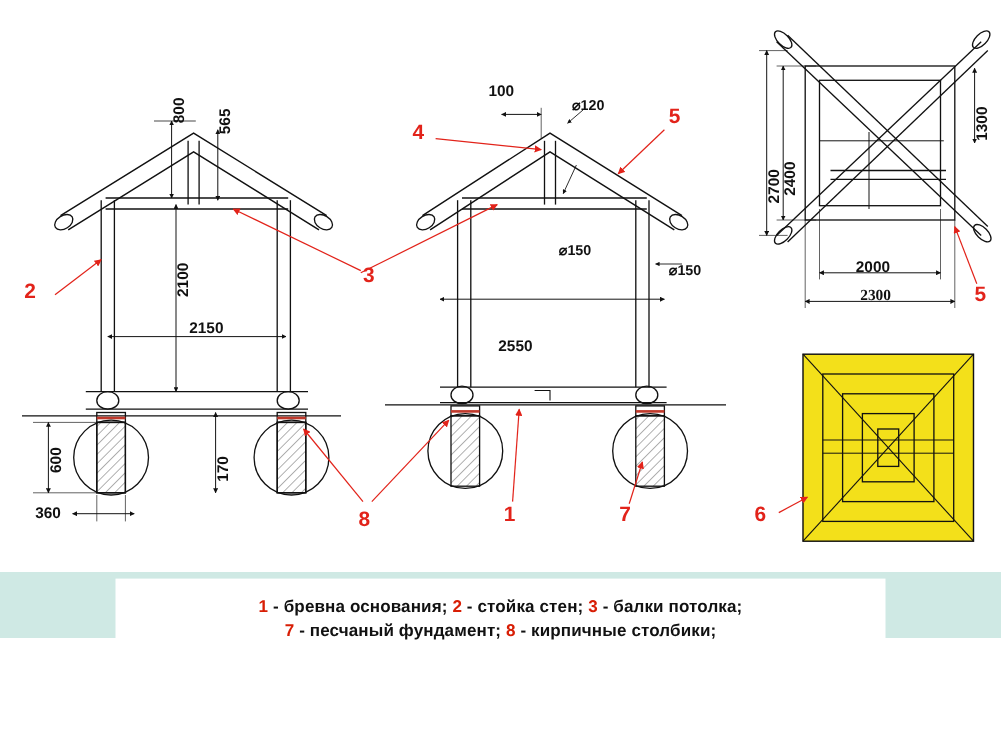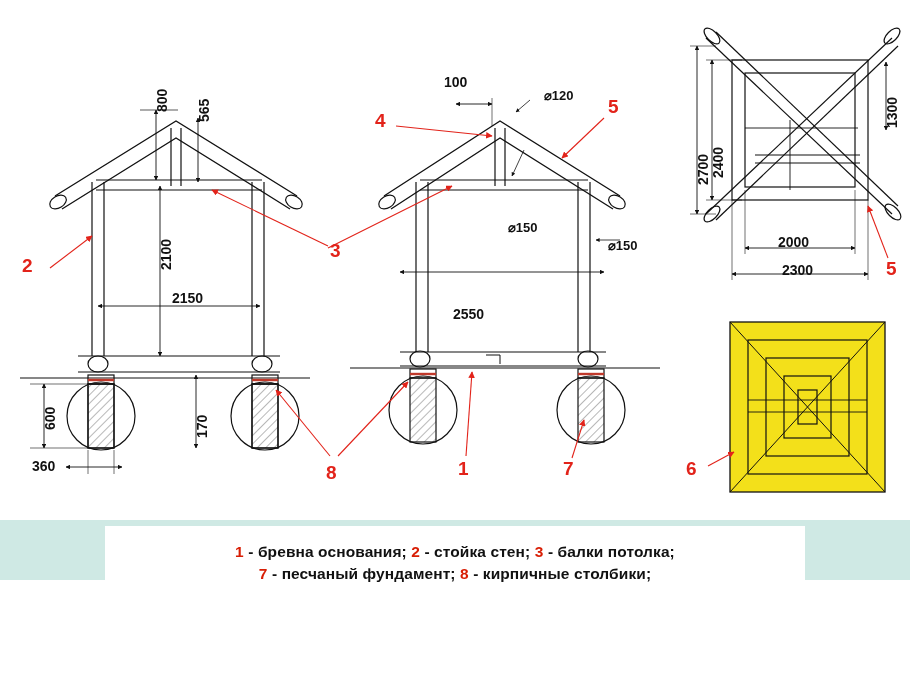--- a/index.html
+++ b/index.html
@@ -289,30 +289,30 @@
 
   <div class="dim vert" style="left:154px;top:112px;">800</div>
   <div class="dim vert" style="left:196px;top:122px;">565</div>
   <div class="dim vert" style="left:158px;top:270px;">2100</div>
   <div class="dim" style="left:152px;top:290px;margin-left:20px;">2150</div>
   <div class="dim vert" style="left:42px;top:430px;">600</div>
   <div class="dim vert" style="left:194px;top:438px;">170</div>
   <div class="dim" style="left:32px;top:458px;">360</div>
 
   <div class="dim" style="left:444px;top:74px;">100</div>
-  <div class="dim" style="left:520px;top:88px;font-size:13px;margin-left:24px;">⌀120</div>
+  <div class="dim" style="left:520px;top:88px;font-size:13px;">⌀120</div>
   <div class="dim" style="left:508px;top:220px;font-size:13px;">⌀150</div>
   <div class="dim" style="left:608px;top:238px;font-size:13px;">⌀150</div>
   <div class="dim" style="left:453px;top:258px;margin-top:48px;">2550</div>
 
   <div class="dim vert" style="left:884px;top:128px;">1300</div>
   <div class="dim vert" style="left:710px;top:178px;">2400</div>
   <div class="dim vert" style="left:695px;top:185px;">2700</div>
   <div class="dim" style="left:778px;top:234px;">2000</div>
-  <div class="dim" style="left:782px;top:262px;">2300</div>
+  <div class="dim" style="left:782px;top:262px;font-family:Liberation Serif, serif;">2300</div>
 
   <div class="legend">
     <div class="legend-inner">
       <div class="legend-line">
         <span class="num">1</span><span> - бревна основания; </span><span class="num">2</span><span> - стойка стен; </span><span class="num">3</span><span> - балки потолка;</span>
       </div>
       <div class="legend-line">
         <span class="num">7</span><span> - песчаный фундамент; </span><span class="num">8</span><span> - кирпичные столбики;</span>
       </div>
     </div>

